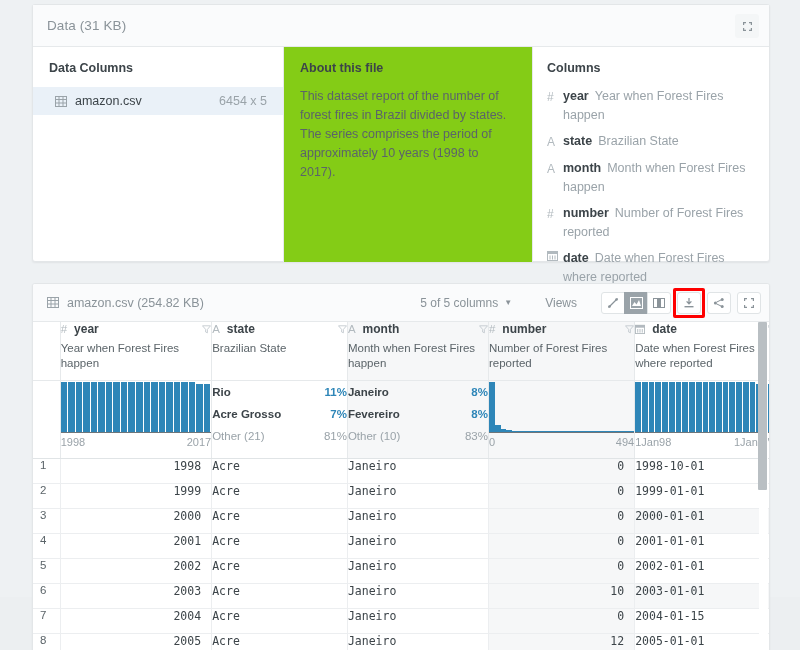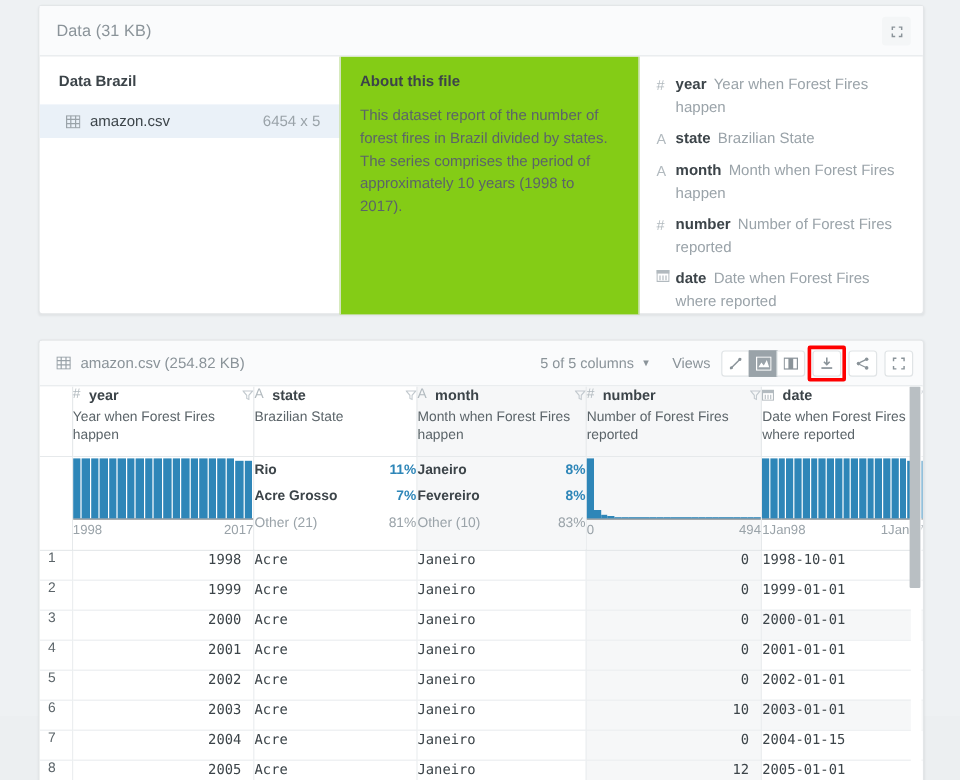--- a/index.html
+++ b/index.html
@@ -105,20 +105,21 @@
   .colitem .ctext { flex: 1; }
 
   
   #table-card { left: 32px; top: 283px; width: 738px; height: 372px; overflow: hidden; }
   .tbl-head {
     height: 38px;
     background: #fafbfc;
     border-bottom: 1px solid #e6e9eb;
     display: flex; align-items: center;
     padding: 0 8px 0 14px;
+    gap: 15px;
   }
   .tbl-head .fname {
     font-size: 12.5px; color: #8a9399; flex: 1;
     display: flex; align-items: center;
   }
   .fname .lbl { margin-left: 8px; }
   .colsel {
     font-size: 12px; color: #8a9399;
     margin-right: 18px;
     display: flex; align-items: center;
@@ -260,21 +261,21 @@
       <div class="headbtn">
         <svg width="11" height="11" viewBox="0 0 11 11">
           <path d="M1 1h3v1.2H2.2V4H1zM10 1v3H8.8V2.2H7V1zM1 10V7h1.2v1.8H4V10zM10 10H7V8.8h1.8V7H10z" fill="#8a9399"></path>
         </svg>
       </div>
     </div>
 
     <div class="cols3">
 
       <div class="col-sources">
-        <div class="sec-title">Data Brazil</div>
+        <div class="sec-title">Data Columns</div>
         <div class="src-row">
           <span>
             <svg width="12" height="11" viewBox="0 0 12 11">
               <rect x="0.5" y="0.5" width="11" height="10" fill="none" stroke="#9aa3a9"></rect>
               <line x1="0.5" y1="3.5" x2="11.5" y2="3.5" stroke="#9aa3a9"></line>
               <line x1="0.5" y1="7" x2="11.5" y2="7" stroke="#9aa3a9"></line>
               <line x1="4" y1="0.5" x2="4" y2="10.5" stroke="#9aa3a9"></line>
               <line x1="8" y1="0.5" x2="8" y2="10.5" stroke="#9aa3a9"></line>
             </svg>
           </span>
@@ -282,20 +283,21 @@
           <span class="sdim">6454 x 5</span>
         </div>
       </div>
 
       <div class="col-about">
         <div class="sec-title">About this file</div>
         <div class="about-text">This dataset report of the number of forest fires in Brazil divided by states. The series comprises the period of approximately 10 years (1998 to 2017).</div>
       </div>
 
       <div class="col-columns">
+        <div class="sec-title">Columns</div>
         <div class="collist">
 
           <div class="colitem">
             <span class="tico">#</span>
             <span class="ctext"><span class="cname">year</span><span class="cdesc">Year when Forest Fires happen</span></span>
           </div>
 
           <div class="colitem">
             <span class="tico">A</span>
             <span class="ctext"><span class="cname">state</span><span class="cdesc">Brazilian State</span></span>

